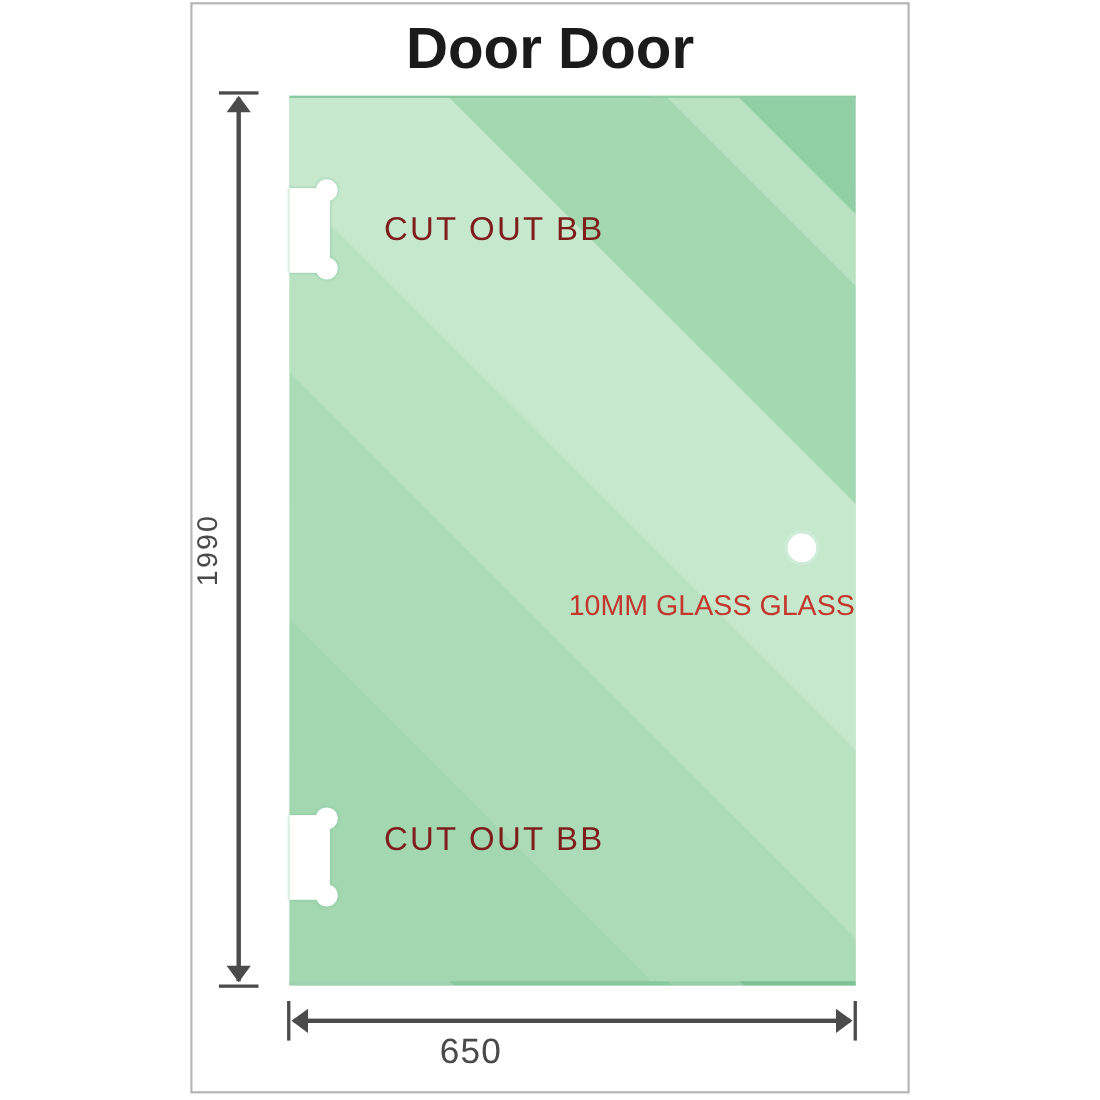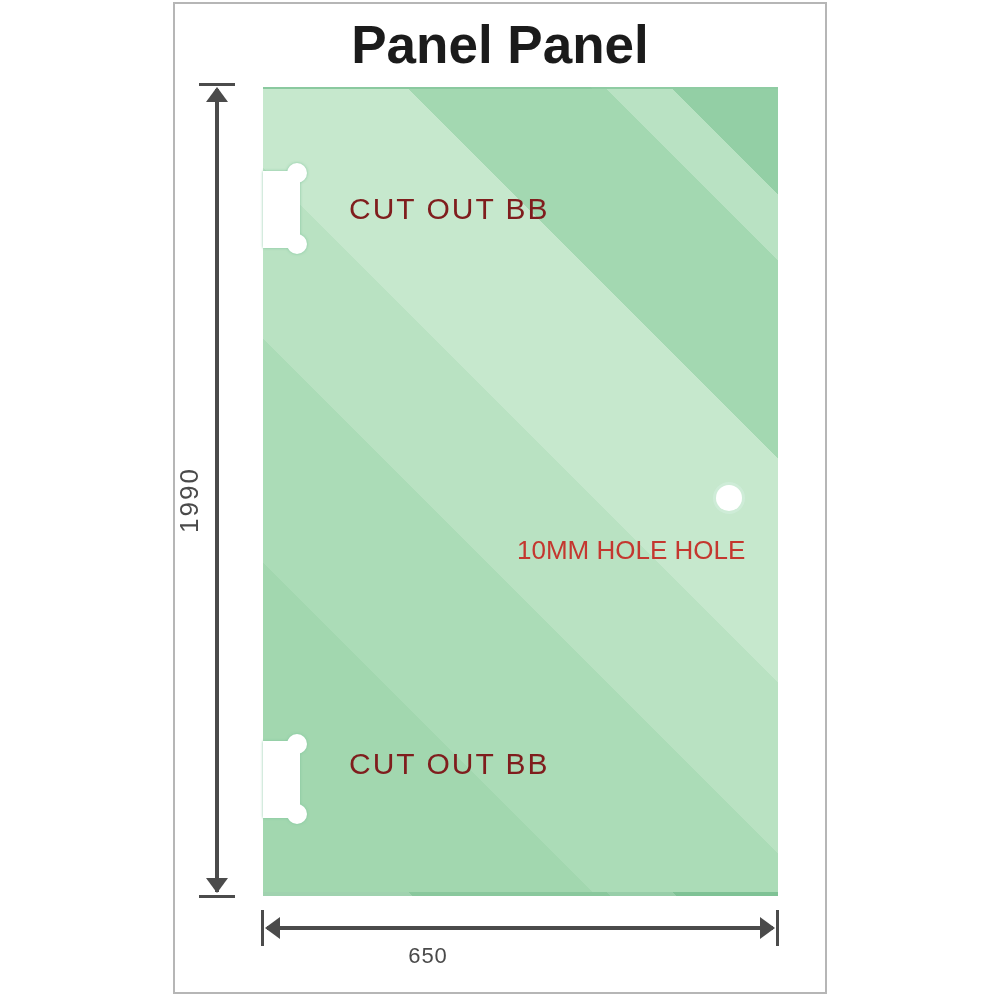--- a/index.html
+++ b/index.html
@@ -136,53 +136,53 @@
   }
   .arrow-right {
     left: 760px; top: 917px;
     border-top: 11px solid transparent;
     border-bottom: 11px solid transparent;
     border-left: 15px solid #4b4b4b;
   }
   .hdim-label {
     left: 428px; top: 956px;
     transform: translate(-50%, -50%);
-    font-size: 22px;
+    font-size: 32px;
     letter-spacing: 1px;
     color: #4a4a4a;
     white-space: nowrap;
   }
 </style>
 </head>
 <body>
 
 <div id="canvas">
 
   <div class="abs frame"></div>
 
-  <div class="abs title">Panel Panel</div>
+  <div class="abs title">Door Door</div>
 
   <div class="abs glass-panel"></div>
 
   <div class="abs cutout cutout-top">
     <div class="co-rect"></div>
     <div class="co-lobe lobe-a"></div>
     <div class="co-lobe lobe-b"></div>
   </div>
   <div class="abs cutout-label top">CUT OUT BB</div>
 
   <div class="abs cutout cutout-bottom">
     <div class="co-rect"></div>
     <div class="co-lobe lobe-a"></div>
     <div class="co-lobe lobe-b"></div>
   </div>
   <div class="abs cutout-label bottom">CUT OUT BB</div>
 
   <div class="abs glass-hole"></div>
-  <div class="abs hole-label">10MM HOLE HOLE</div>
+  <div class="abs hole-label">10MM GLASS GLASS</div>
 
   <div class="abs dim vdim-line"></div>
   <div class="abs dim vdim-cap-top"></div>
   <div class="abs dim vdim-cap-bottom"></div>
   <div class="abs arrow arrow-up"></div>
   <div class="abs arrow arrow-down"></div>
   <div class="abs vdim-label">1990</div>
 
   <div class="abs dim hdim-line"></div>
   <div class="abs dim hdim-tick-left"></div>

